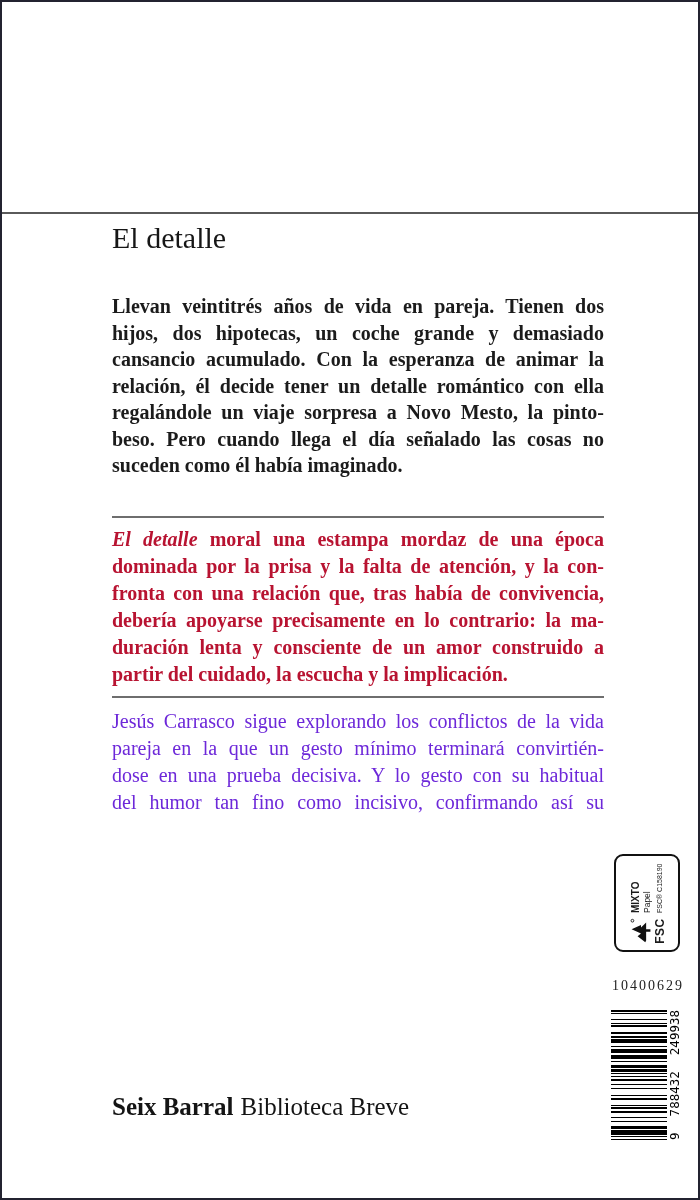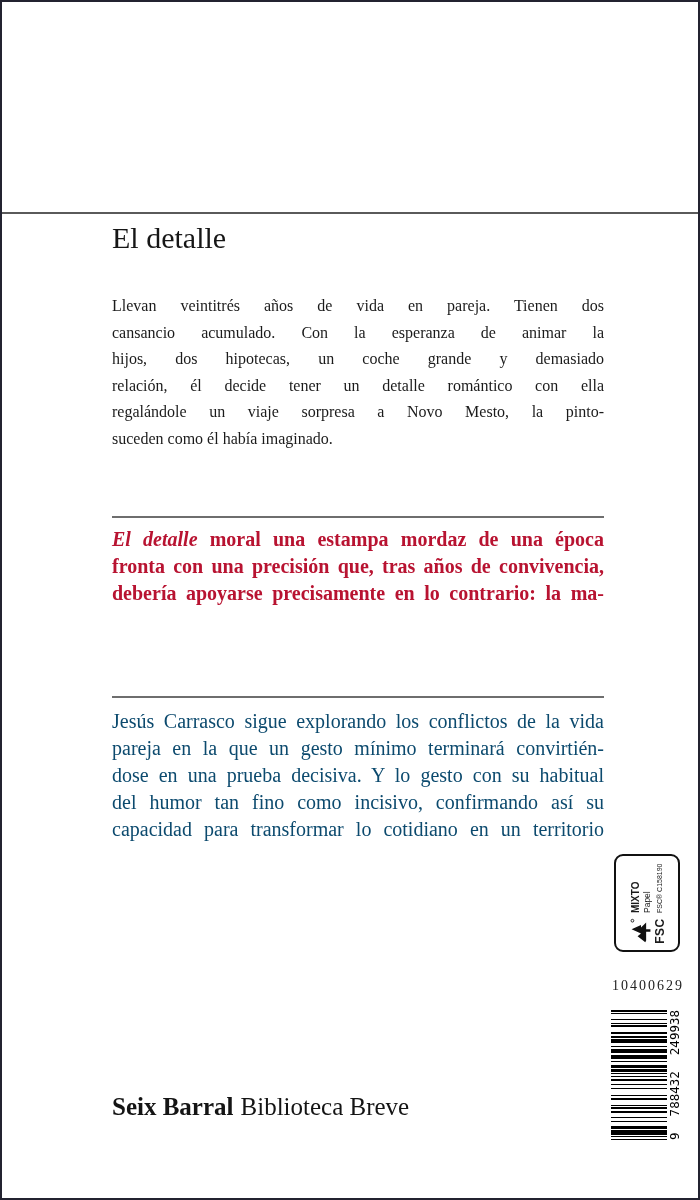--- a/index.html
+++ b/index.html
@@ -11,27 +11,27 @@
   .abs { position:absolute; }
   .author {
     left:110px; top:176px; font-size:31px; font-weight:bold; color:#b81331;
     letter-spacing:0.2px;
   }
   .rule-full { left:0; top:210px; width:700px; height:2px; background:#5a5a5a; }
   .booktitle { left:110px; top:219px; font-size:30px; font-weight:normal; color:#161616; }
   .para { left:110px; width:492px; }
   .para .line { white-space:nowrap; text-align:justify; text-align-last:justify; text-justify:inter-word; }
   .para .line.line-last { text-align-last:left; }
-  .syn { top:291px; font-size:16px; font-weight:normal; line-height:26.5px; }
+  .syn { top:291px; font-size:20px; font-weight:bold; line-height:26.5px; }
   .rule-col { left:110px; width:492px; height:1.5px; background:#6e6e6e; }
   .rule-rev-top { top:514px; }
   .rule-rev-bot { top:694px; }
   .rev { top:524px; font-size:20px; font-weight:bold; line-height:27px; color:#b81331; }
   .rev .ital { font-style:italic; }
-  .about { top:706px; font-size:20px; font-weight:normal; line-height:27px; color:#0c4a6e; }
+  .about { top:706px; font-size:20px; font-weight:normal; line-height:27px; color:#6d28d9; }
   .publisher { left:110px; top:1091px; font-size:25px; color:#141414; }
   .publisher .imprint { font-weight:bold; }
   .publisher .collection { font-weight:normal; margin-left:7px; }
 
   .rot { position:absolute; transform:rotate(-90deg); transform-origin:center center; }
   
   .fsc-wrap { left:596px; top:868px; width:98px; height:66px; }
   .fsc-inner {
     width:98px; height:66px; box-sizing:border-box; background:#fff;
     border:2px solid #111; border-radius:9px; display:flex; align-items:center;
@@ -60,43 +60,46 @@
 </head>
 <body>
 
 <div class="page">
 
   <div class="abs rule-full"></div>
   <div class="abs booktitle">El detalle</div>
 
   <div class="abs para syn">
       <div class="line">Llevan veintitrés años de vida en pareja. Tienen dos</div>
+      <div class="line">hijos, dos hipotecas, un coche grande y demasiado</div>
       <div class="line">cansancio acumulado. Con la esperanza de animar la</div>
-      <div class="line">hijos, dos hipotecas, un coche grande y demasiado</div>
       <div class="line">relación, él decide tener un detalle romántico con ella</div>
       <div class="line">regalándole un viaje sorpresa a Novo Mesto, la pinto-</div>
+      <div class="line">beso. Pero cuando llega el día señalado las cosas no</div>
       <div class="line line-last">suceden como él había imaginado.</div>
     </div>
 
   <div class="abs rule-col rule-rev-top"></div>
   <div class="abs para rev">
     <div class="line"><span class="ital">El detalle</span><span> moral una estampa mordaz de una época</span></div>
     <div>
-        <div class="line">fronta con una precisión que, tras años de convivencia,</div>
+        <div class="line">dominada por la prisa y la falta de atención, y la con-</div>
+        <div class="line">fronta con una relación que, tras había de convivencia,</div>
         <div class="line">debería apoyarse precisamente en lo contrario: la ma-</div>
+        <div class="line">duración lenta y consciente de un amor construido a</div>
+        <div class="line line-last">partir del cuidado, la escucha y la implicación.</div>
       </div>
   </div>
   <div class="abs rule-col rule-rev-bot"></div>
 
   <div class="abs para about">
       <div class="line">Jesús Carrasco sigue explorando los conflictos de la vida</div>
       <div class="line">pareja en la que un gesto mínimo terminará convirtién-</div>
       <div class="line">dose en una prueba decisiva. Y lo gesto con su habitual</div>
       <div class="line">del humor tan fino como incisivo, confirmando así su</div>
-      <div class="line">capacidad para transformar lo cotidiano en un territorio</div>
     </div>
 
   <div class="rot fsc-wrap">
     <div class="fsc-inner">
       <div class="fsc-logo-col">
         <svg width="26" height="24" viewBox="0 0 30 28">
           <path d="M2 19 L9 10 L12 14 L17 3 L22 14 L19 14 L25 20 L17 20 L17 25 L14 25 L14 20 L4 20 Z" fill="#111"></path>
           <circle cx="27" cy="4" r="1.6" fill="none" stroke="#111" stroke-width="1"></circle>
         </svg>
         <span class="fsc-acronym">FSC</span>

